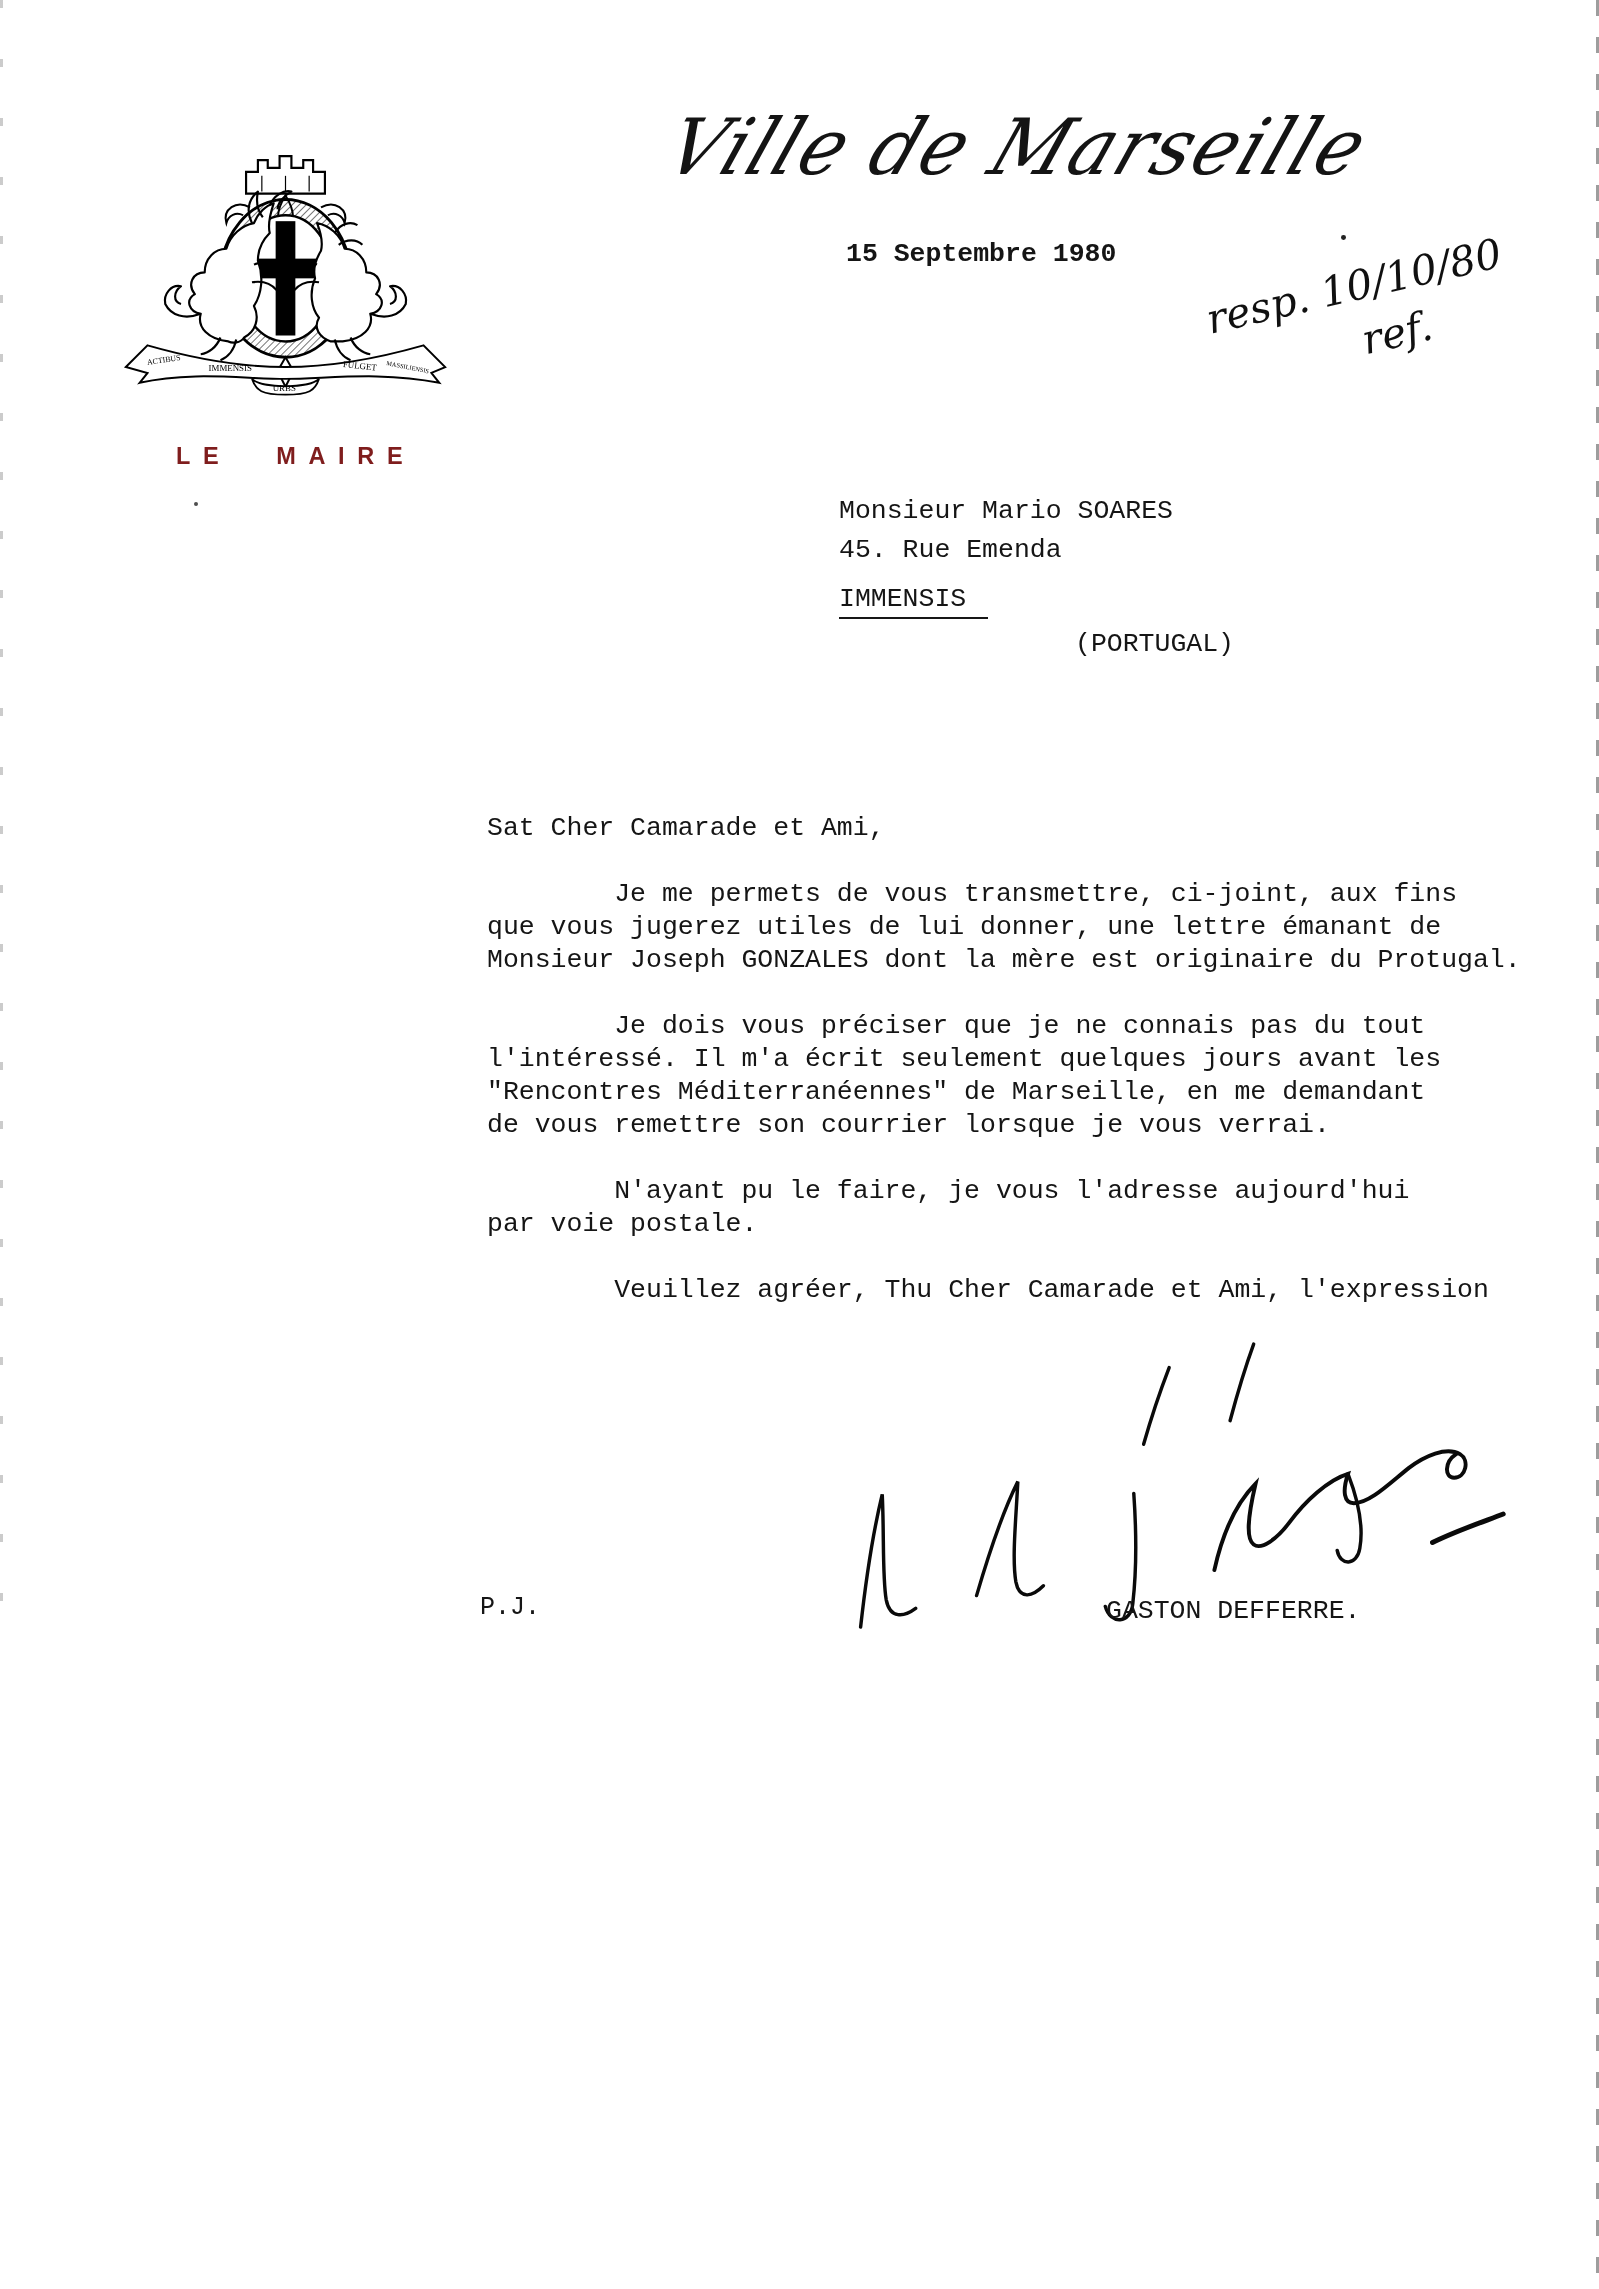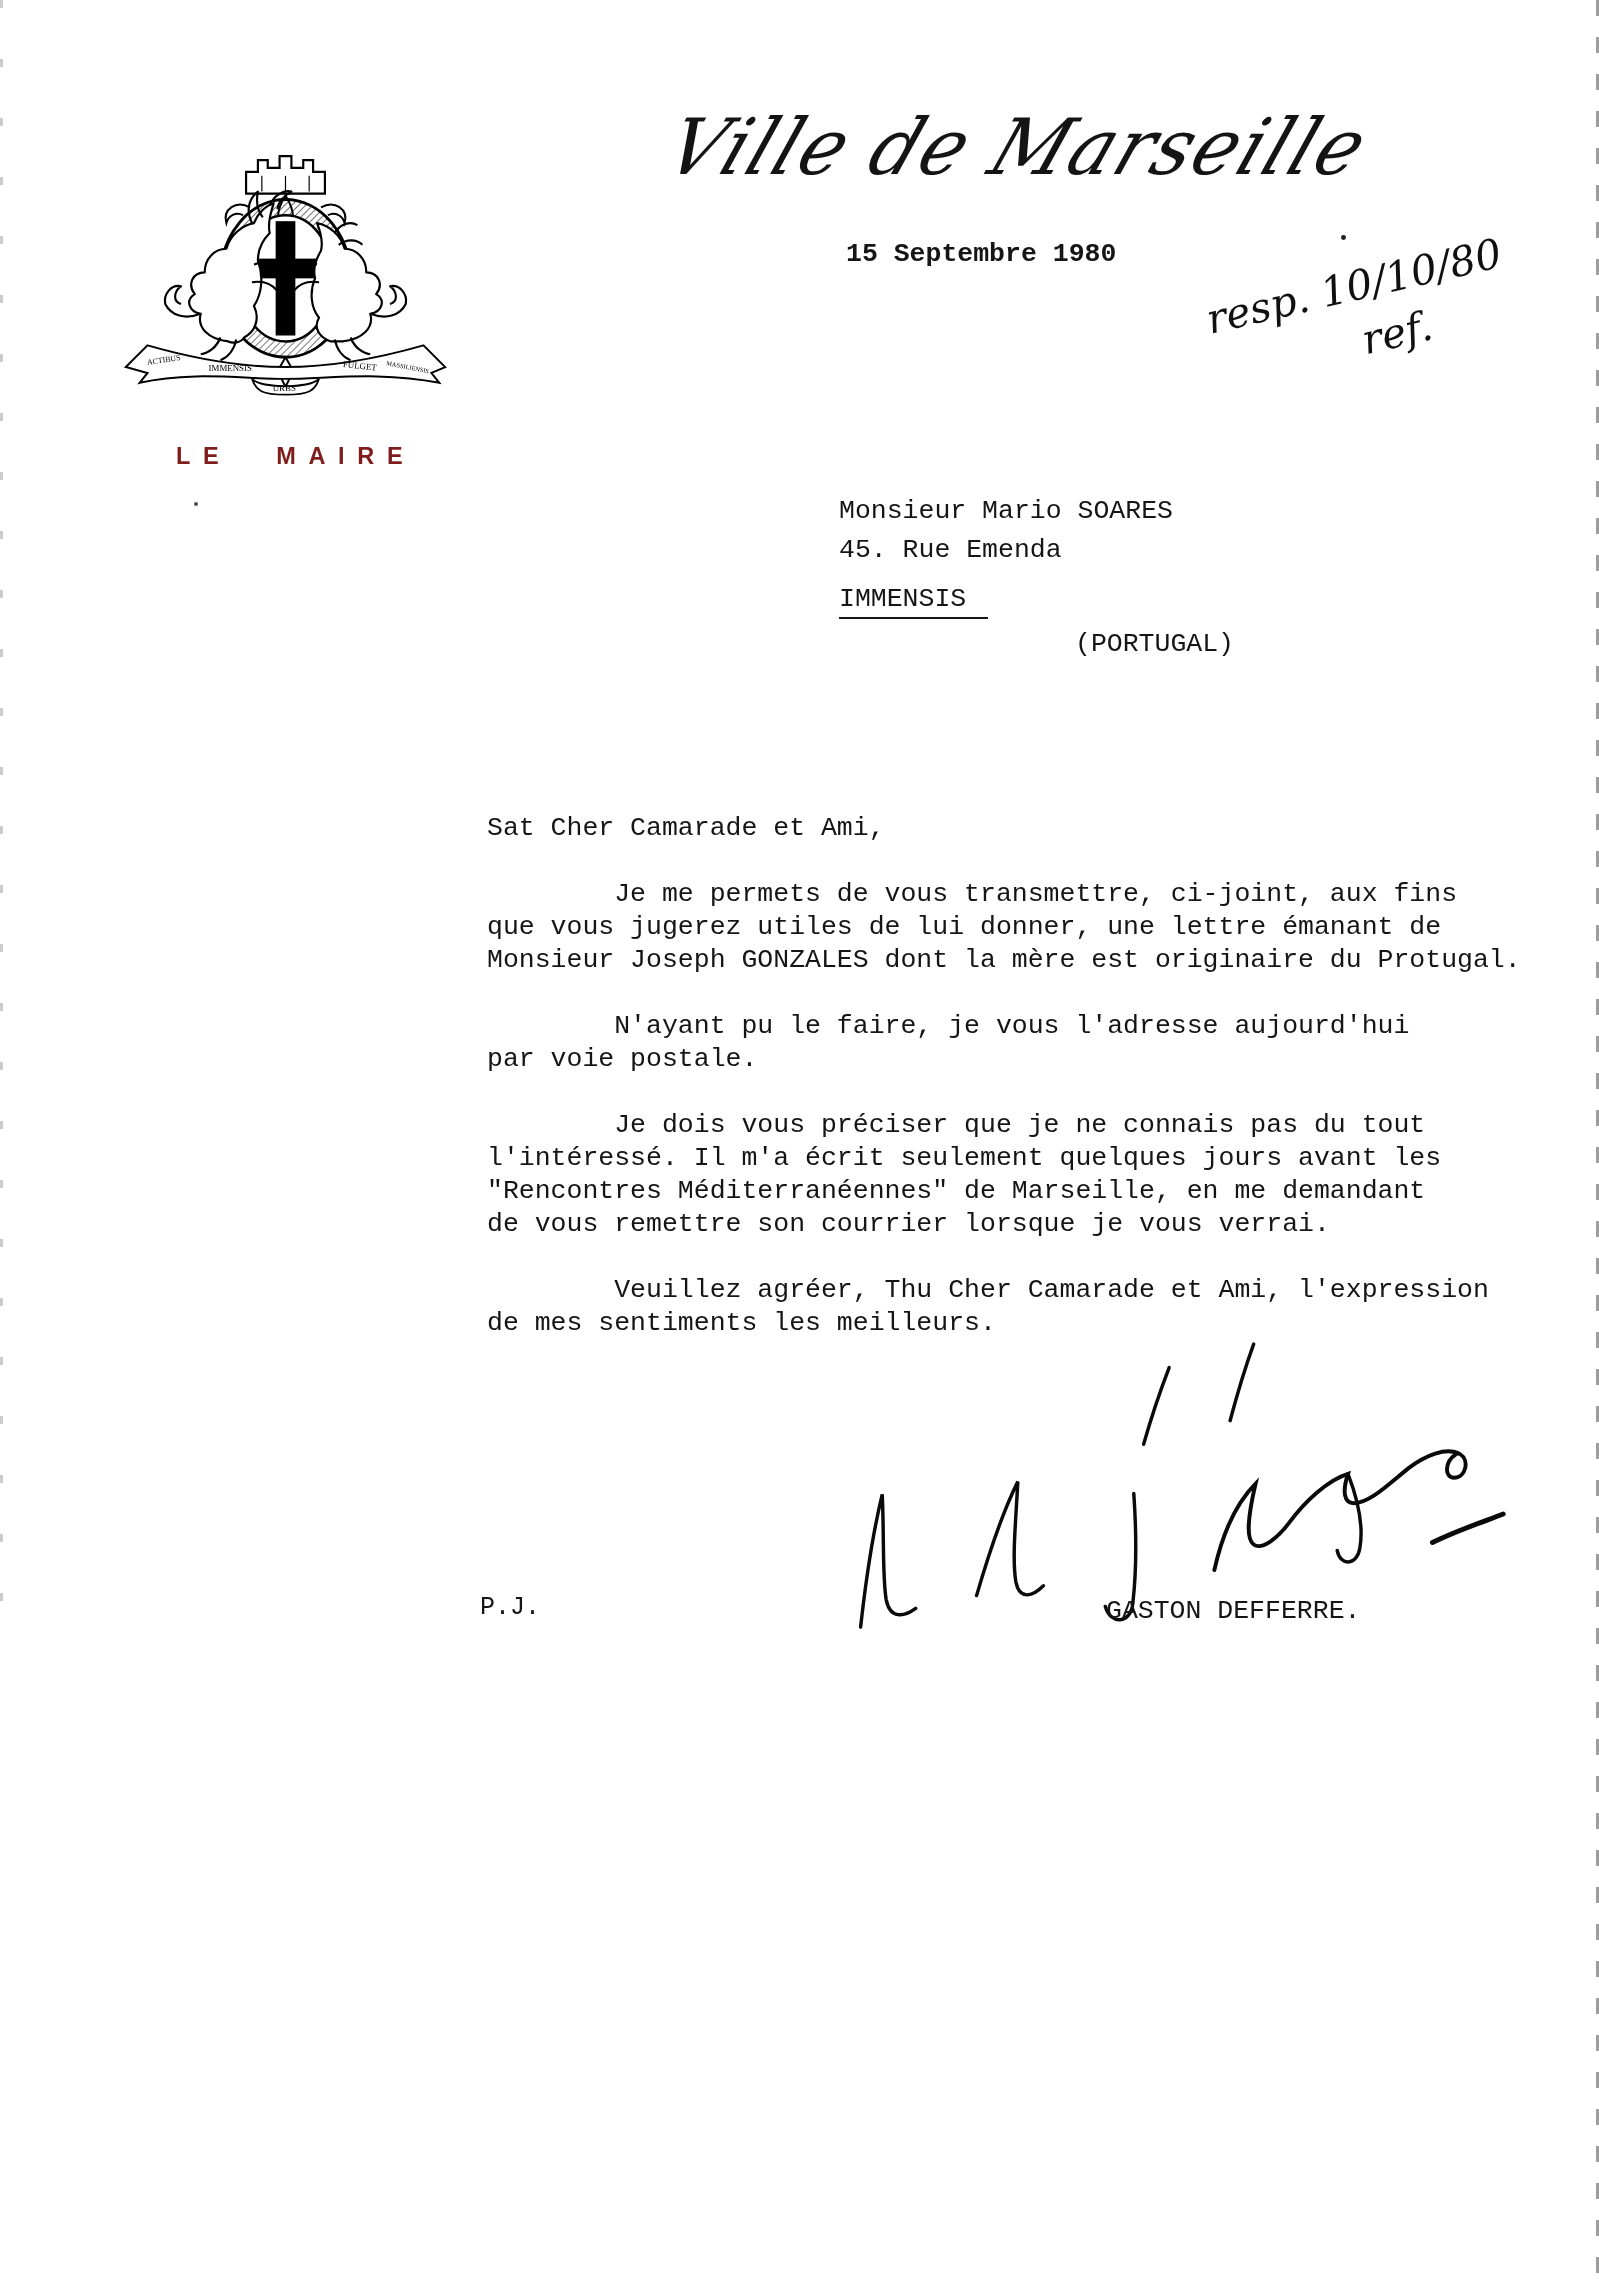--- a/index.html
+++ b/index.html
@@ -141,32 +141,31 @@
 
   <div class="body-text">
     <div class="salutation">Sat Cher Camarade et Ami,</div>
     <div>
         <div class="paragraph">
           <div class="line">        Je me permets de vous transmettre, ci-joint, aux fins</div>
           <div class="line">que vous jugerez utiles de lui donner, une lettre émanant de</div>
           <div class="line">Monsieur Joseph GONZALES dont la mère est originaire du Protugal.</div>
         </div>
         <div class="paragraph">
-          <div class="line">        N'ayant pu le faire, je vous l'adresse aujourd'hui</div>
-          <div class="line">par voie postale.</div>
-        </div>
-        <div class="paragraph">
           <div class="line">        Je dois vous préciser que je ne connais pas du tout</div>
           <div class="line">l'intéressé. Il m'a écrit seulement quelques jours avant les</div>
           <div class="line">"Rencontres Méditerranéennes" de Marseille, en me demandant</div>
           <div class="line">de vous remettre son courrier lorsque je vous verrai.</div>
         </div>
         <div class="paragraph">
+          <div class="line">        N'ayant pu le faire, je vous l'adresse aujourd'hui</div>
+          <div class="line">par voie postale.</div>
+        </div>
+        <div class="paragraph">
           <div class="line">        Veuillez agréer, Thu Cher Camarade et Ami, l'expression</div>
-          <div class="line">de mes sentiments les meilleurs.</div>
         </div>
       </div>
   </div>
 
   <div class="signature">
     <svg viewBox="0 0 690 315" width="678" height="312" fill="none" stroke="#0a0a0a" stroke-width="3.5" stroke-linecap="round">
       <path d="M22,298 C28,244 36,196 44,163 C46,203 44,246 48,270 C52,290 66,288 78,279"></path>
       <path d="M140,266 C154,218 168,178 182,150 C180,190 176,228 180,252 C184,272 198,266 208,256"></path>
       <path d="M300,162 C303,205 302,248 299,274 C297,295 276,296 271,277"></path>
       <path d="M310,112 C318,84 326,60 336,34"></path>

